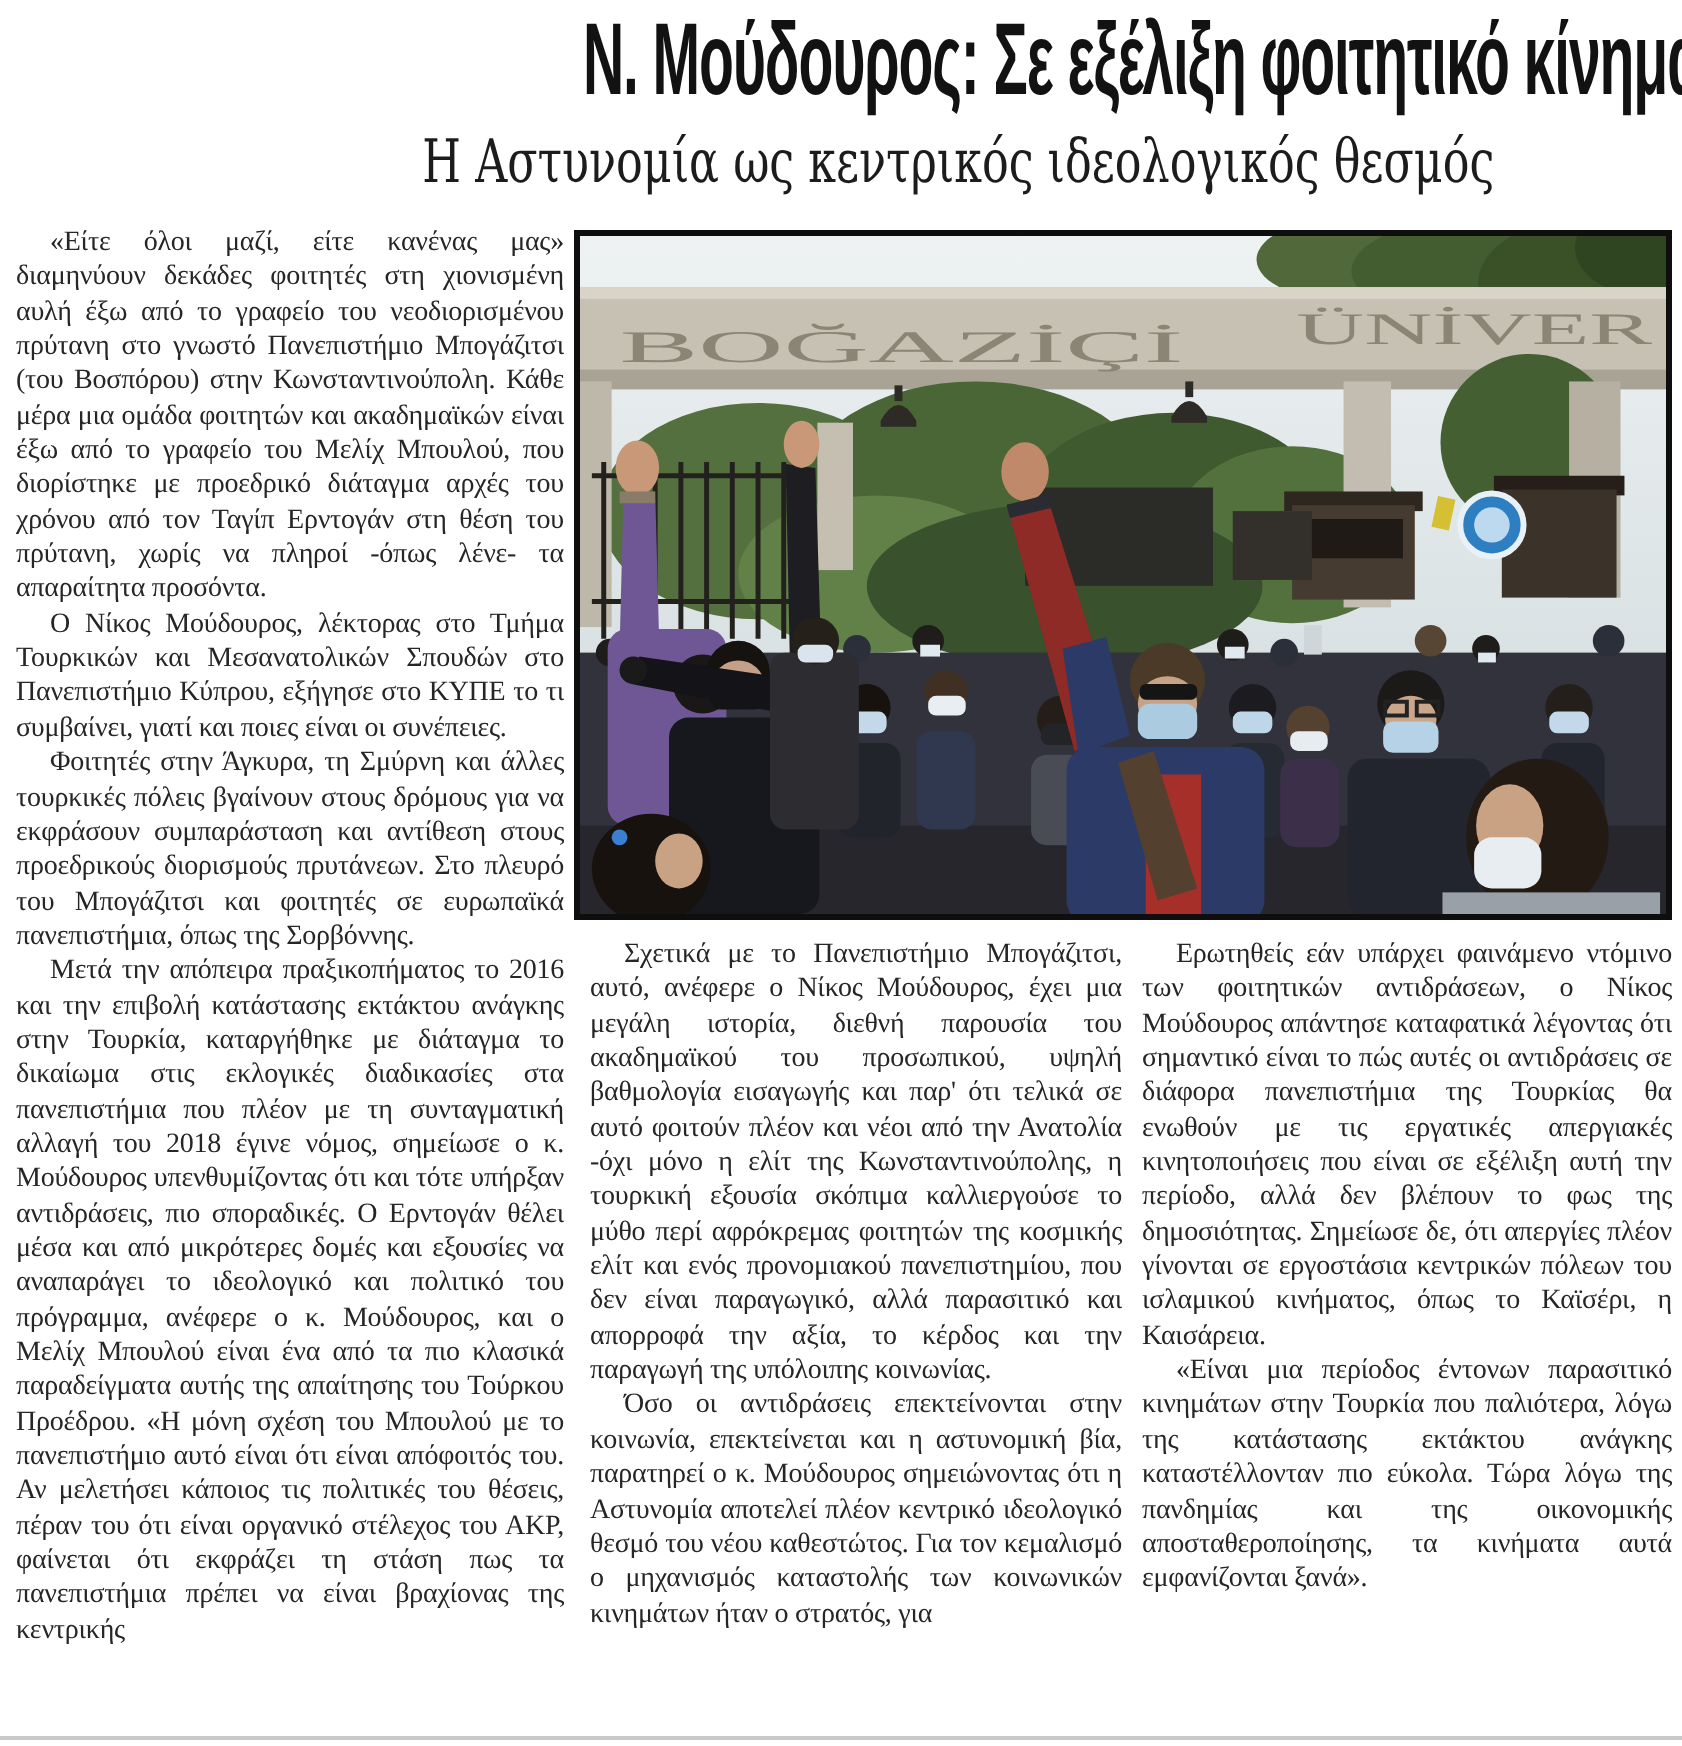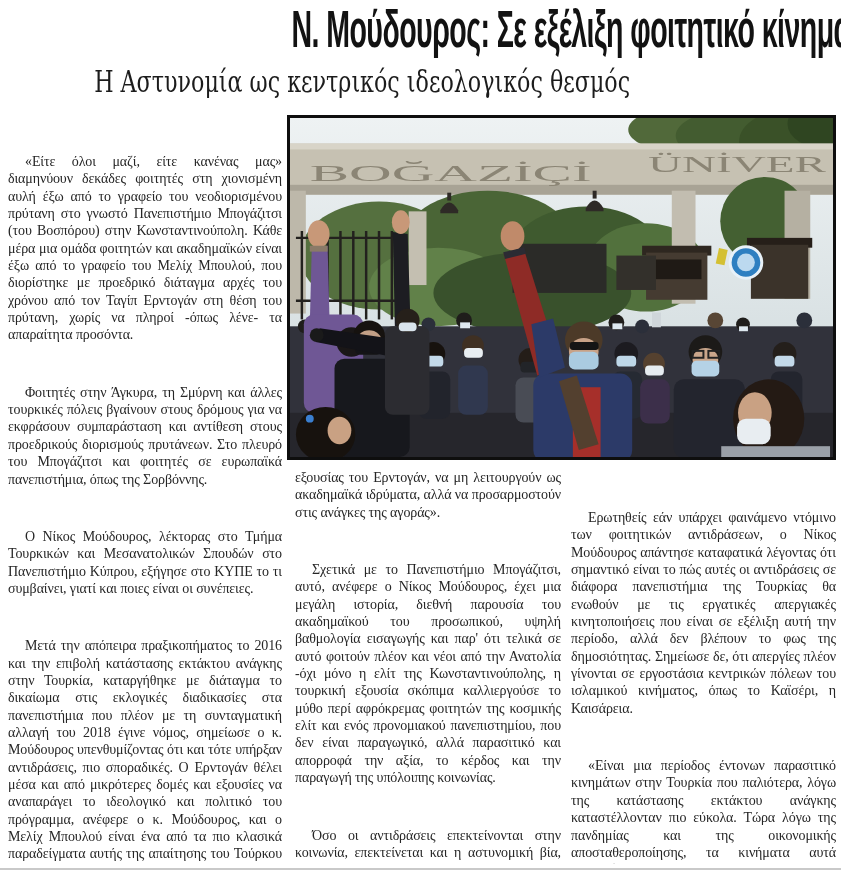--- a/index.html
+++ b/index.html
@@ -5,29 +5,29 @@
   html,body{margin:0;padding:0;background:#ffffff;}
   body{width:841px;height:873px;overflow:hidden;font-family:"Liberation Serif",serif;}
   .page{position:relative;width:841px;height:873px;background:#fff;overflow:hidden;}
 
   
   .headline-wrap{position:absolute;top:0;left:0;width:841px;height:62px;text-align:center;white-space:nowrap;overflow:visible;}
   .headline-wrap .scale{display:inline-block;transform:scaleX(0.56);transform-origin:center;
       font-family:"Liberation Sans",sans-serif;font-weight:700;font-size:51px;line-height:60px;
       letter-spacing:-1px;color:#121212;}
   
-  .subhead-wrap{position:absolute;top:60px;left:0;width:841px;height:44px;text-align:left;white-space:nowrap;}
+  .subhead-wrap{position:absolute;top:60px;left:0;width:841px;height:44px;text-align:right;white-space:nowrap;}
   .subhead-wrap .scale{display:inline-block;transform:scaleX(0.74);transform-origin:center;
       font-family:"DejaVu Serif",serif;font-weight:500;font-size:30px;line-height:44px;color:#1c1c1c;}
 
   
   .content{position:absolute;top:113px;left:8px;display:flex;gap:5px;}
   .bodycol{font-size:14px;line-height:17.35px;letter-spacing:-0.12px;color:#262626;text-align:justify;}
   .bodycol p{margin:0;}
-  .bodycol p.indent{text-indent:17px;margin-top:40px;}
+  .bodycol p.indent{text-indent:17px;}
   .col1{width:274px;height:752px;overflow:hidden;}
   .right-region{width:549px;}
   .photo{margin:2px 0 0 0;width:549px;height:345px;box-sizing:border-box;border:3px solid #0e0e0e;background:#fca5a5;}
   .cols23{display:flex;gap:10px;padding-left:8px;margin-top:9px;}
   .col2{width:266px;height:395px;overflow:hidden;}
   .col3{width:265px;height:395px;overflow:hidden;}
 
   .bottom-rule{position:absolute;left:0;right:0;bottom:3px;height:2px;background:#c9c9c9;}
 </style>
 </head>
@@ -40,22 +40,22 @@
   </div>
 
   <div class="subhead-wrap">
     <span class="scale">Η Αστυνομία ως κεντρικός ιδεολογικός θεσμός</span>
   </div>
 
   <div class="content">
 
     <div class="bodycol col1">
       <p class="indent">«Είτε όλοι μαζί, είτε κανένας μας» διαμηνύουν δεκάδες φοιτητές στη χιονισμένη αυλή έξω από το γραφείο του νεοδιορισμένου πρύτανη στο γνωστό Πανεπιστήμιο Μπογάζιτσι (του Βοσπόρου) στην Κωνσταντινούπολη. Κάθε μέρα μια ομάδα φοιτητών και ακαδημαϊκών είναι έξω από το γραφείο του Μελίχ Μπουλού, που διορίστηκε με προεδρικό διάταγμα αρχές του χρόνου από τον Ταγίπ Ερντογάν στη θέση του πρύτανη, χωρίς να πληροί -όπως λένε- τα απαραίτητα προσόντα.</p>
+      <p class="indent">Ο Νίκος Μούδουρος, λέκτορας στο Τμήμα Τουρκικών και Μεσανατολικών Σπουδών στο Πανεπιστήμιο Κύπρου, εξήγησε στο ΚΥΠΕ το τι συμβαίνει, γιατί και ποιες είναι οι συνέπειες.</p>
       <p class="indent">Φοιτητές στην Άγκυρα, τη Σμύρνη και άλλες τουρκικές πόλεις βγαίνουν στους δρόμους για να εκφράσουν συμπαράσταση και αντίθεση στους προεδρικούς διορισμούς πρυτάνεων. Στο πλευρό του Μπογάζιτσι και φοιτητές σε ευρωπαϊκά πανεπιστήμια, όπως της Σορβόννης.</p>
-      <p class="indent">Ο Νίκος Μούδουρος, λέκτορας στο Τμήμα Τουρκικών και Μεσανατολικών Σπουδών στο Πανεπιστήμιο Κύπρου, εξήγησε στο ΚΥΠΕ το τι συμβαίνει, γιατί και ποιες είναι οι συνέπειες.</p>
       <p class="indent">Μετά την απόπειρα πραξικοπήματος το 2016 και την επιβολή κατάστασης εκτάκτου ανάγκης στην Τουρκία, καταργήθηκε με διάταγμα το δικαίωμα στις εκλογικές διαδικασίες στα πανεπιστήμια που πλέον με τη συνταγματική αλλαγή του 2018 έγινε νόμος, σημείωσε ο κ. Μούδουρος υπενθυμίζοντας ότι και τότε υπήρξαν αντιδράσεις, πιο σποραδικές. Ο Ερντογάν θέλει μέσα και από μικρότερες δομές και εξουσίες να αναπαράγει το ιδεολογικό και πολιτικό του πρόγραμμα, ανέφερε ο κ. Μούδουρος, και ο Μελίχ Μπουλού είναι ένα από τα πιο κλασικά παραδείγματα αυτής της απαίτησης του Τούρκου Προέδρου. «Η μόνη σχέση του Μπουλού με το πανεπιστήμιο αυτό είναι ότι είναι απόφοιτός του. Αν μελετήσει κάποιος τις πολιτικές του θέσεις, πέραν του ότι είναι οργανικό στέλεχος του ΑΚΡ, φαίνεται ότι εκφράζει τη στάση πως τα πανεπιστήμια πρέπει να είναι βραχίονας της κεντρικής</p>
     </div>
 
     <div class="right-region">
 
       <figure class="photo" style="margin:2px 0 0 0;">
         <svg width="543" height="339" viewBox="0 0 549 345" preserveAspectRatio="none" xmlns="http://www.w3.org/2000/svg">
           <defs>
             <linearGradient id="sky" x1="0" y1="0" x2="0" y2="1">
               <stop offset="0" stop-color="#eef2f3"></stop>
@@ -234,21 +234,20 @@
               <ellipse cx="36" cy="322" rx="30" ry="28" fill="#17120e"></ellipse>
               <ellipse cx="50" cy="318" rx="12" ry="14" fill="#c9a183"></ellipse>
               <circle cx="20" cy="306" r="4" fill="#3a7fd0"></circle>
             </g>
           </g>
         </svg>
       </figure>
 
       <div class="cols23">
         <div class="bodycol col2">
-          <p>εξουσίας του Ερντογάν, να μη  λειτουργούν ως ακαδημαϊκά ιδρύματα, αλλά να προσαρμοστούν στις ανάγκες της αγοράς».</p>
           <p class="indent">Σχετικά με το Πανεπιστήμιο Μπογάζιτσι, αυτό, ανέφερε ο Νίκος Μούδουρος, έχει μια μεγάλη ιστορία, διεθνή παρουσία του ακαδημαϊκού του προσωπικού, υψηλή βαθμολογία εισαγωγής και παρ' ότι τελικά σε αυτό φοιτούν πλέον και νέοι από την Ανατολία -όχι μόνο η ελίτ της Κωνσταντινούπολης, η τουρκική εξουσία σκόπιμα καλλιεργούσε το μύθο περί αφρόκρεμας φοιτητών της κοσμικής ελίτ και ενός προνομιακού πανεπιστημίου, που δεν είναι παραγωγικό, αλλά παρασιτικό και απορροφά την αξία, το κέρδος και την παραγωγή της υπόλοιπης κοινωνίας.</p>
           <p class="indent">Όσο οι αντιδράσεις επεκτείνονται στην κοινωνία, επεκτείνεται και η αστυνομική βία, παρατηρεί ο κ. Μούδουρος σημειώνοντας ότι η Αστυνομία αποτελεί πλέον κεντρικό ιδεολογικό θεσμό του νέου καθεστώτος. Για τον κεμαλισμό ο μηχανισμός καταστολής των κοινωνικών κινημάτων ήταν ο στρατός, για</p>
         </div>
         <div class="bodycol col3">
           <p class="indent">Ερωτηθείς εάν υπάρχει φαινάμενο ντόμινο των φοιτητικών αντιδράσεων, ο Νίκος Μούδουρος απάντησε καταφατικά λέγοντας ότι σημαντικό είναι το πώς αυτές οι αντιδράσεις σε διάφορα πανεπιστήμια της Τουρκίας θα ενωθούν με τις εργατικές απεργιακές κινητοποιήσεις που είναι σε εξέλιξη αυτή την περίοδο,  αλλά δεν βλέπουν το φως της δημοσιότητας. Σημείωσε δε, ότι απεργίες πλέον γίνονται σε εργοστάσια κεντρικών πόλεων του ισλαμικού κινήματος, όπως το Καϊσέρι, η Καισάρεια.</p>
           <p class="indent">«Είναι μια περίοδος έντονων παρασιτικό κινημάτων στην Τουρκία που παλιότερα, λόγω της κατάστασης εκτάκτου ανάγκης καταστέλλονταν πιο εύκολα. Τώρα λόγω της πανδημίας και της οικονομικής αποσταθεροποίησης, τα κινήματα αυτά εμφανίζονται ξανά».</p>
         </div>
       </div>
 
     </div>

